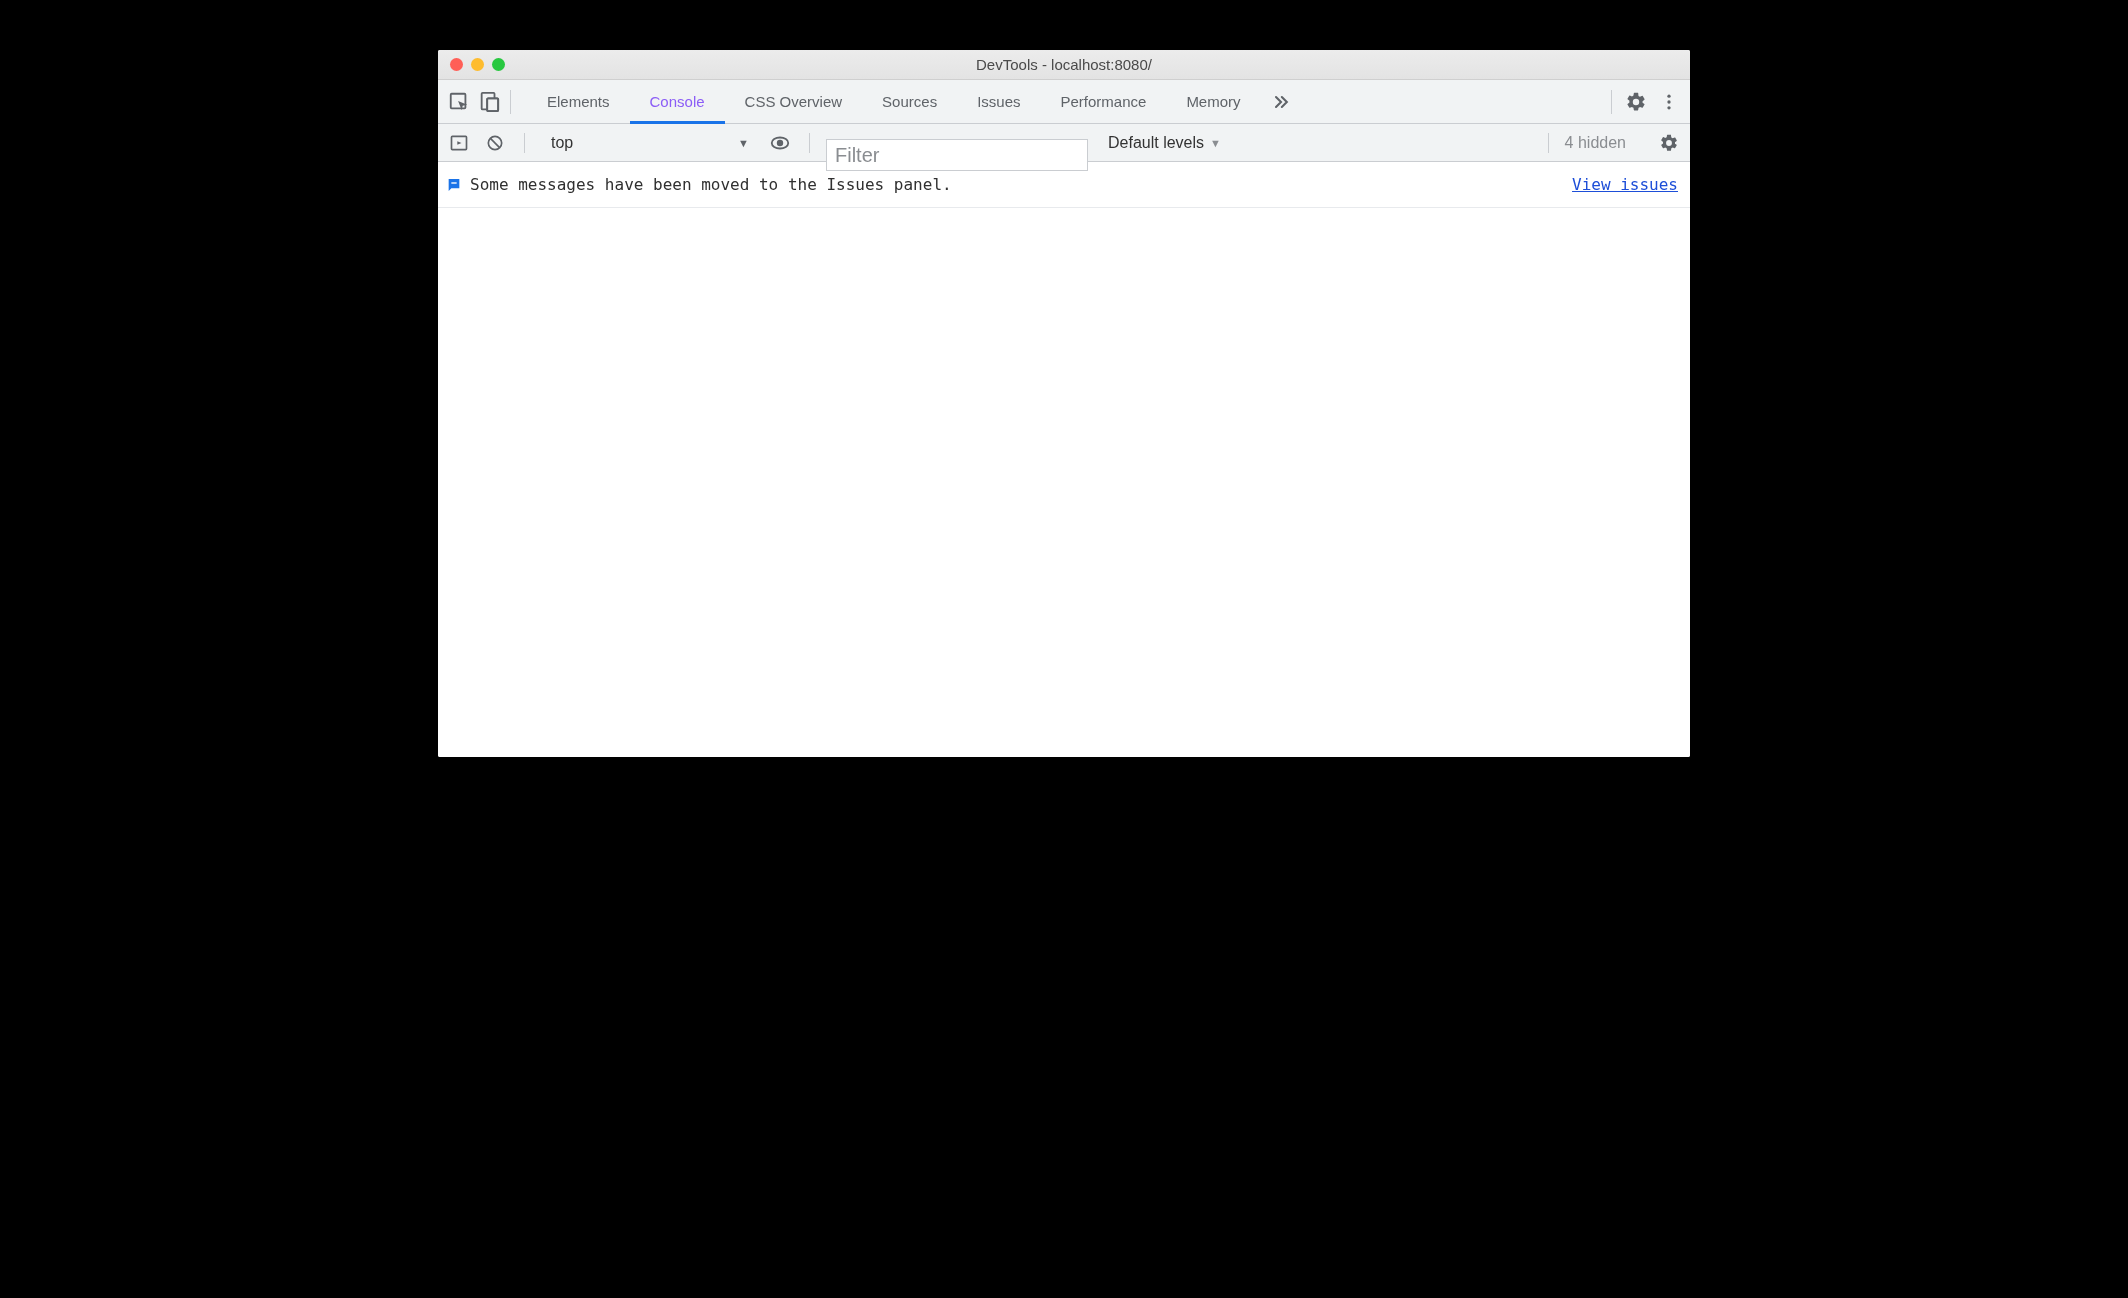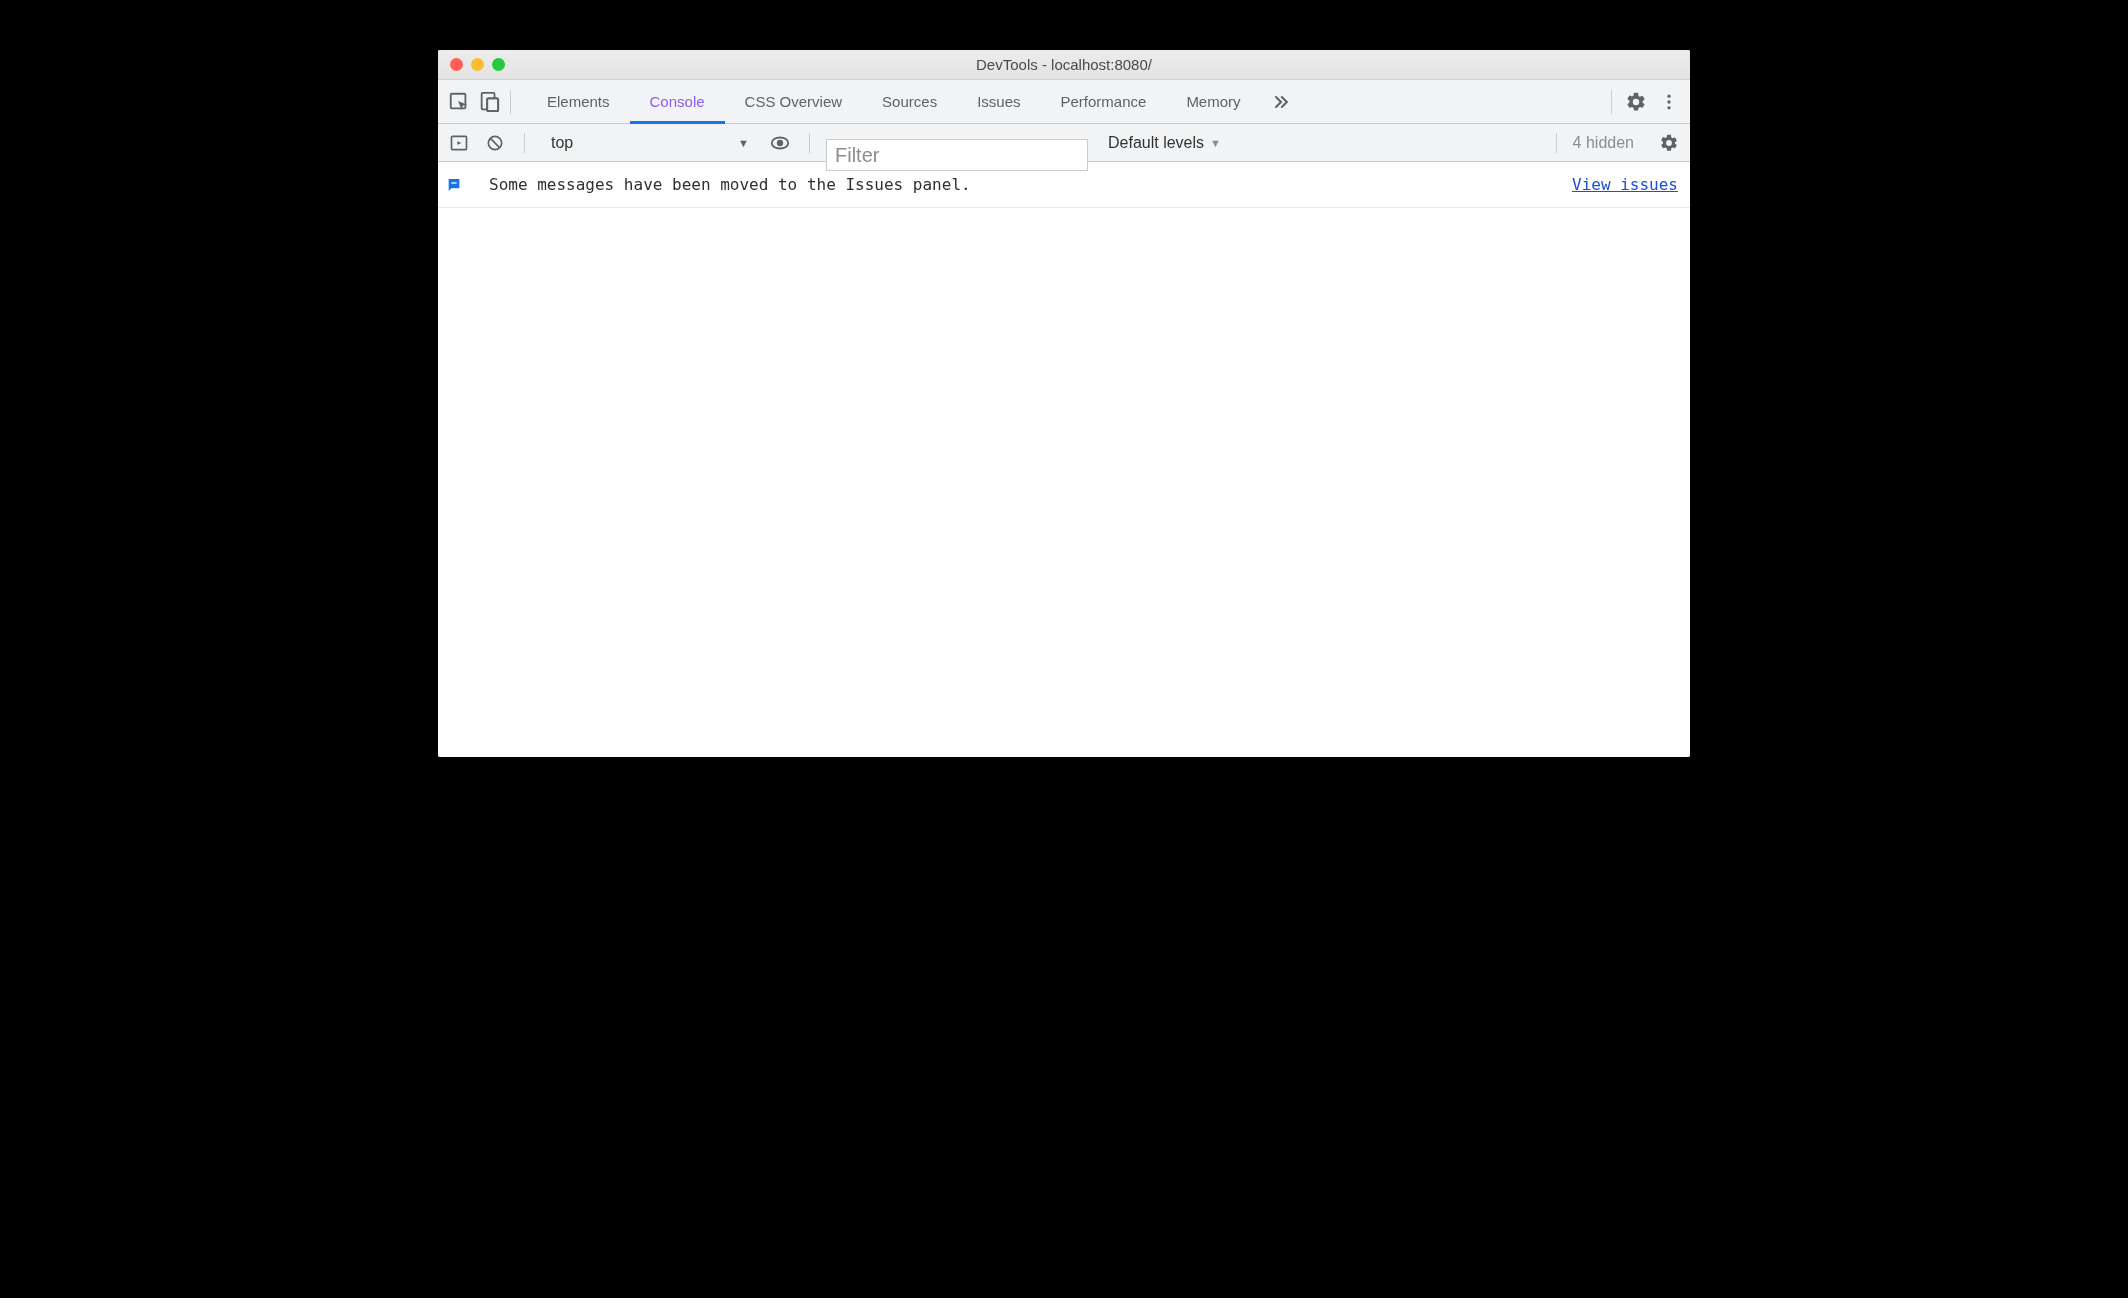--- a/index.html
+++ b/index.html
@@ -100,29 +100,29 @@
   .filter-input {
     height:32px; width:262px; border:1px solid #cacdd1; background:#fff;
     padding:0 8px; font-size:20px; color:#333; outline:none;margin-top:25px;
   }
   .filter-input::placeholder { color:#8a8d91; }
   .levels {
     display:flex; align-items:center; gap:6px; color:#333; cursor:pointer;
     margin-left:10px;
   }
   .levels .tri { color:#8a8d91; font-size:11px; }
-  .hidden-count { color:#8a8d91; margin-right:12px; }
+  .hidden-count { color:#8a8d91; margin-right:20px; }
 
   
   .msg-row {
     display:flex; align-items:center;
     height:46px; padding:0 12px 0 8px;
     border-bottom:1px solid #e8eaed;
     font-family:ui-monospace,Menlo,Consolas,monospace;
-    font-size:16px; color:#303030;gap:19px;
+    font-size:16px; color:#303030;
   }
   .msg-row .issue-icon { color:#1a73e8; margin-right:8px; display:flex; }
   .msg-row .link {
     margin-left:auto; text-decoration:underline; color:#1d4ed8; cursor:pointer;
   }
 
   .console-body { flex:1; background:#fff; }
 
   svg { display:block; }
 </style>

